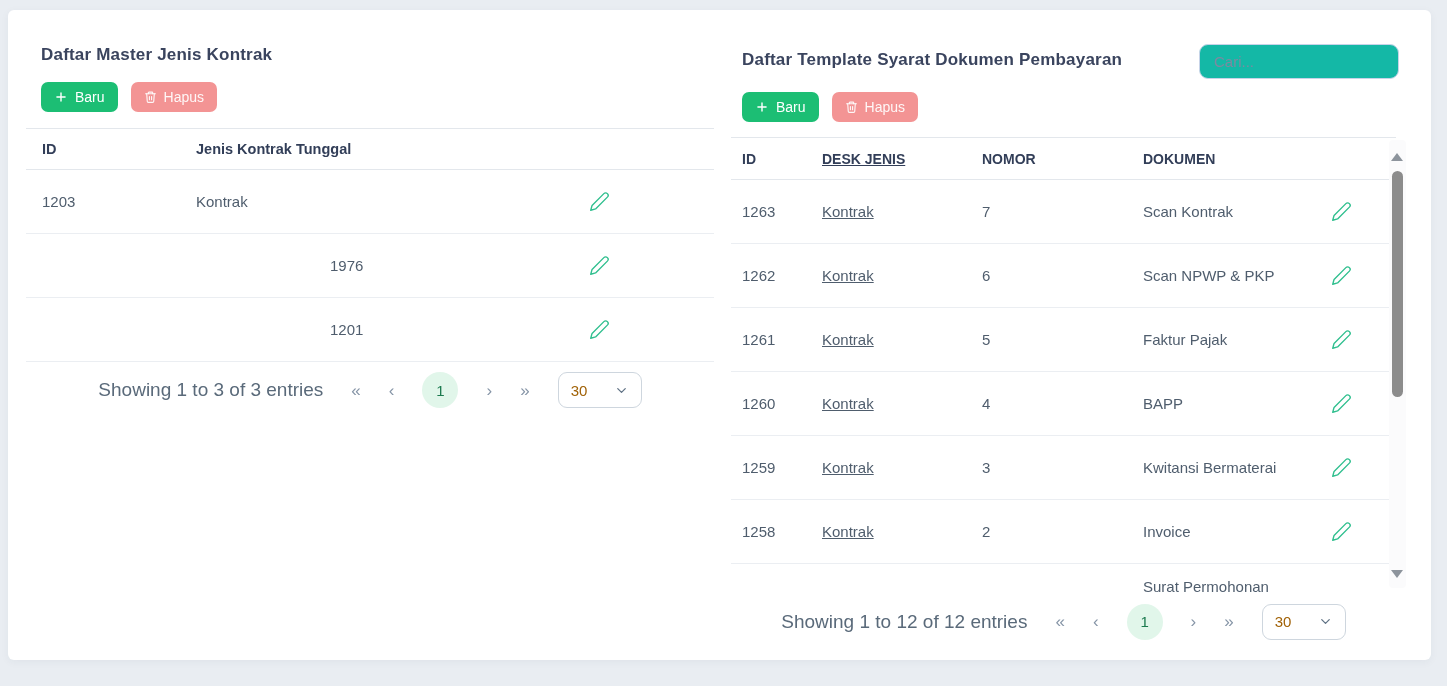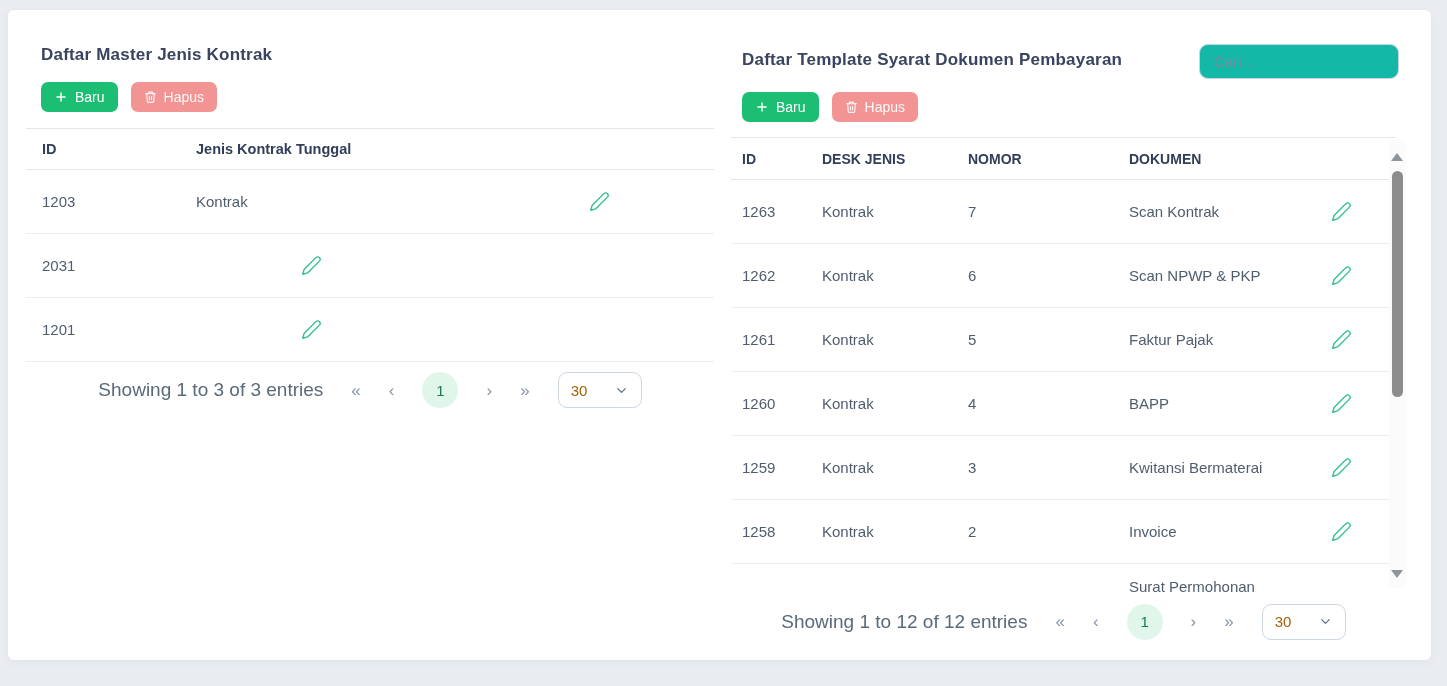--- a/index.html
+++ b/index.html
@@ -33,31 +33,31 @@
            font-size: 14.5px; font-weight: 700; color: #323e58; }
   .pl-thead { top: 118px; height: 42px; padding-left: 16px; }
   .pr-thead { top: 127px; padding-left: 11px; font-size: 14px; }
 
   .rows { position: absolute; left: 0; width: 100%; }
   .pl-rows { top: 160px; }
   .pr-viewport { top: 170px; height: 413px; overflow: hidden; }
 
   .trow { display: flex; align-items: center; height: 64px; border-bottom: 1px solid #ebeef2;
           font-size: 15px; color: #4f5d6d; }
-  .pl-row { padding-left: 16px; }
+  .pl-row { padding-left: 16px; justify-content: flex-end; }
   .pr-row { padding-left: 11px; }
   .trow.partial { border-bottom: none; }
 
   .c { white-space: nowrap; }
   .lc-id   { width: 154px; }
   .lc-name { flex: 1; }
   .lc-edit { width: 230px; display: flex; justify-content: center; }
 
   .rc-id    { width: 80px; }
-  .rc-desk  { width: 146px; }
+  .rc-desk  { width: 160px; text-decoration: underline; }
   .rc-nomor { width: 161px; }
   .rc-dok   { flex: 1; }
   .rc-edit  { width: 110px; display: flex; justify-content: center; }
 
   .partial .rc-dok { align-self: flex-start; padding-top: 14px; }
 
   .edit-btn { background: none; border: none; padding: 3px; cursor: pointer; line-height: 0; }
 
   .pagination { position: absolute; left: 0; width: 100%; display: flex; align-items: center;
                 justify-content: center; gap: 28px; }
@@ -122,21 +122,21 @@
       <div class="trow pl-row">
         <span class="c lc-id">1203</span>
         <span class="c lc-name">Kontrak</span>
         <span class="c lc-edit">
             <button class="edit-btn"><svg viewBox="0 0 24 24" width="21" height="21" fill="none" stroke="#2fbf8e" stroke-width="1.6" stroke-linecap="round" stroke-linejoin="round">
                 <path d="M17 3a2.828 2.828 0 1 1 4 4L7.5 20.5 2 22l1.5-5.5L17 3z"></path>
               </svg></button>
           </span>
       </div>
       <div class="trow pl-row">
-        <span class="c lc-id">2031</span>
+        <span class="c lc-id">1976</span>
         <span class="c lc-edit">
             <button class="edit-btn"><svg viewBox="0 0 24 24" width="21" height="21" fill="none" stroke="#2fbf8e" stroke-width="1.6" stroke-linecap="round" stroke-linejoin="round">
                 <path d="M17 3a2.828 2.828 0 1 1 4 4L7.5 20.5 2 22l1.5-5.5L17 3z"></path>
               </svg></button>
           </span>
       </div>
       <div class="trow pl-row">
         <span class="c lc-id">1201</span>
         <span class="c lc-edit">
             <button class="edit-btn"><svg viewBox="0 0 24 24" width="21" height="21" fill="none" stroke="#2fbf8e" stroke-width="1.6" stroke-linecap="round" stroke-linejoin="round">

